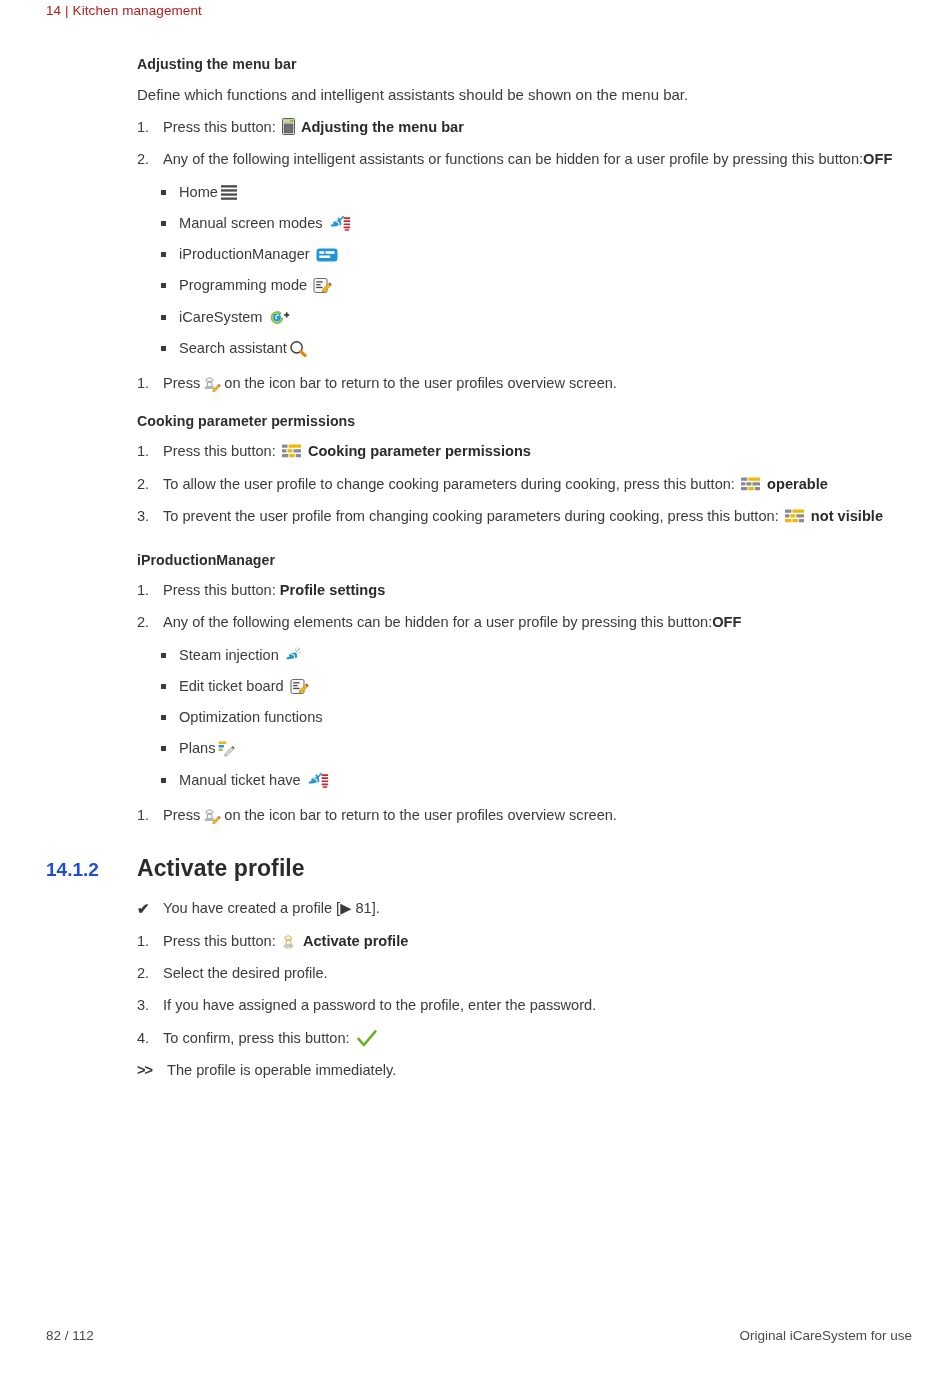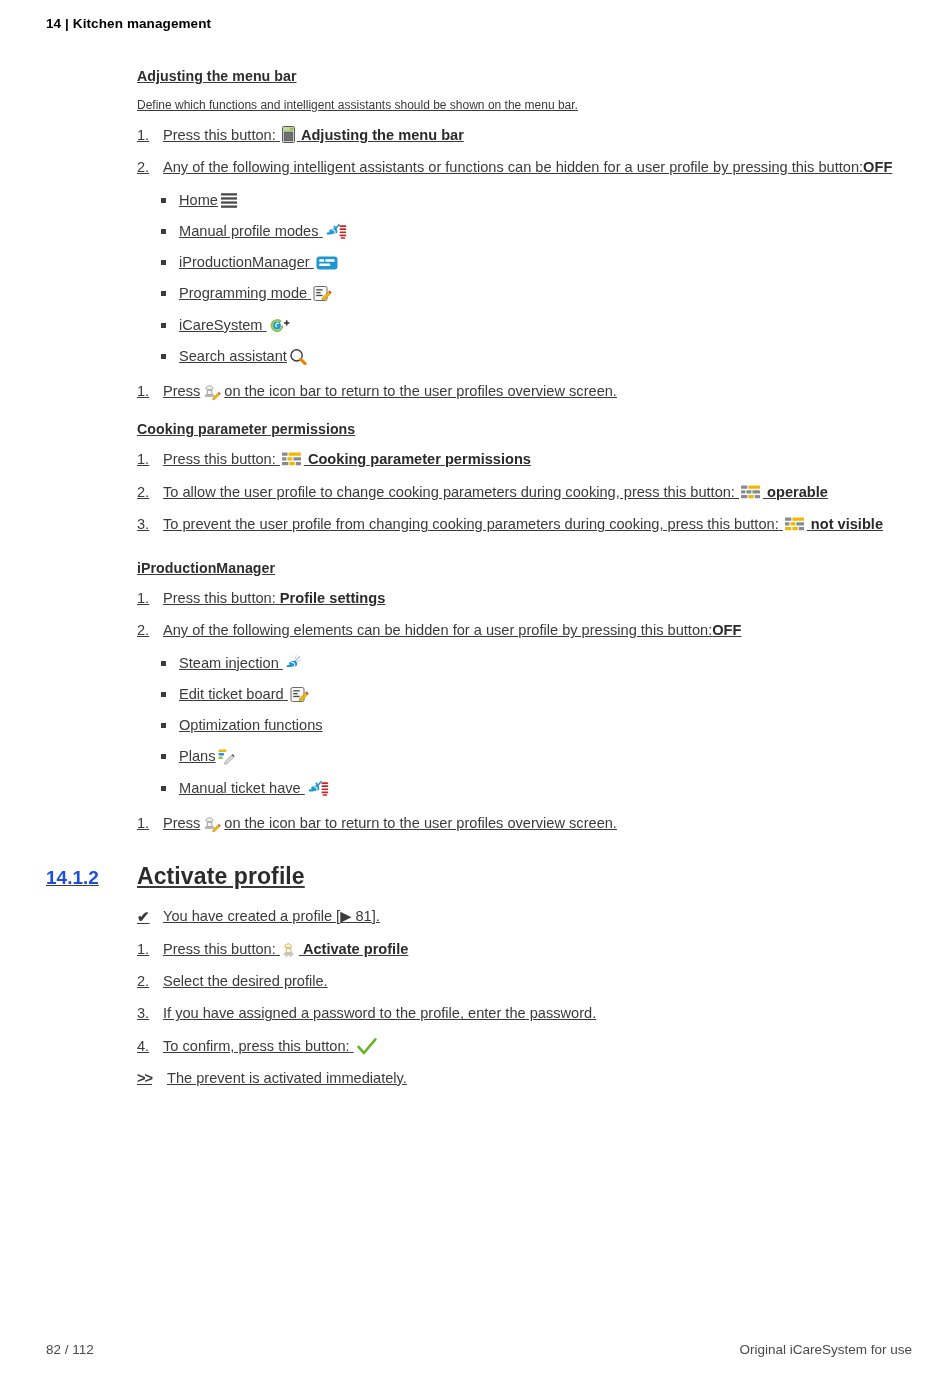--- a/index.html
+++ b/index.html
@@ -12,63 +12,61 @@
     height: 1387px;
     position: relative;
     font-family: "Liberation Sans", sans-serif;
     color: #3b3b3b;
     -webkit-font-smoothing: antialiased;
   }
 
   
   .page-header {
     position: absolute;
-    top: 16px;
+    top: 3px;
     left: 46px;
     font-size: 13.5px;
-    color: #000000;
+    color: #b91c1c;
     letter-spacing: 0.1px;
-    font-weight: bold;
   }
 
   
   .page-footer {
     position: absolute;
-    bottom: 30px;
+    bottom: 44px;
     left: 46px;
     right: 38px;
     display: flex;
     justify-content: space-between;
     font-size: 13.5px;
     color: #4a4a4a;
   }
 
   
   .content {
     position: absolute;
-    top: 68px;
+    top: 56px;
     left: 46px;
     right: 38px;
-    text-decoration: underline;
   }
 
   .indent {
     margin-left: 91px;
   }
 
   h4.sub-head {
     font-size: 14.2px;
     font-weight: bold;
     color: #2e2e2e;
     margin: 0 0 13px 0;
     letter-spacing: 0.05px;
   }
 
   p.para {
-    font-size: 12px;
+    font-size: 15px;
     line-height: 1.34;
     margin: 12px 0 13px 0;
     color: #3b3b3b;
   }
 
   
   .row {
     display: flex;
     align-items: flex-start;
     font-size: 14.6px;
@@ -178,21 +176,21 @@
             <rect x="1" y="9.4" width="16" height="2.3" fill="#4a4a4a"></rect>
             <rect x="1" y="13.5" width="16" height="2.3" fill="#4a4a4a"></rect>
           </svg>
         </span>
       </span>
     </div>
 
     <div class="row bullet">
       <span class="marker"></span>
       <span class="rtext">
-        <span>Manual profile modes</span>
+        <span>Manual screen modes</span>
         <span class="ic" style="vertical-align:-4px;">
           <svg width="22" height="17" viewBox="0 0 22 17">
             <path d="M2 11.5c-0.6-1 0-2.2 1.1-2.2h1.6c-0.9-0.9-0.7-2.3 0.5-2.7l4.6-1.6c0.9-0.3 1.8 0.2 2 1.1l0.5 2.4c0.2 1-0.5 2-1.5 2.1l-5.9 0.9 0 0z" fill="#2196d4"></path>
             <path d="M6.6 6.9c1.4-0.5 2.9 0.2 3.4 1.6 0.4 1.1-0.1 2.3-1.1 2.8" fill="none" stroke="#ffffff" stroke-width="1.1"></path>
             <path d="M9.3 3.4l1.6 1.8 3.2-3.5" fill="none" stroke="#2196d4" stroke-width="1.6" stroke-linecap="round" stroke-linejoin="round"></path>
             <rect x="14.6" y="2.2" width="6.6" height="1.7" rx="0.5" fill="#cc2229"></rect>
             <rect x="14.6" y="5.3" width="6.6" height="1.7" rx="0.5" fill="#cc2229"></rect>
             <rect x="14.6" y="8.4" width="6.6" height="1.7" rx="0.5" fill="#cc2229"></rect>
             <rect x="14.6" y="11.5" width="6.6" height="1.7" rx="0.5" fill="#cc2229"></rect>
             <rect x="15.6" y="14.2" width="4.6" height="1.5" rx="0.5" fill="#cc2229"></rect>
@@ -495,21 +493,21 @@
         <span class="ic" style="vertical-align:-5px;">
           <svg width="22" height="19" viewBox="0 0 22 19">
             <path d="M2.5 9.8l5.4 6.2L19.4 2.4" fill="none" stroke="#6ab023" stroke-width="2.6" stroke-linecap="round" stroke-linejoin="round"></path>
           </svg>
         </span>
       </span>
     </div>
 
     <div class="row result">
       <span class="marker">&gt;&gt;</span>
-      <span class="rtext">The prevent is activated immediately.</span>
+      <span class="rtext">The profile is operable immediately.</span>
     </div>
 
   </div>
 </div>
 
 <div class="page-footer">
   <span>82 / 112</span>
   <span>Original iCareSystem for use</span>
 </div>
 

